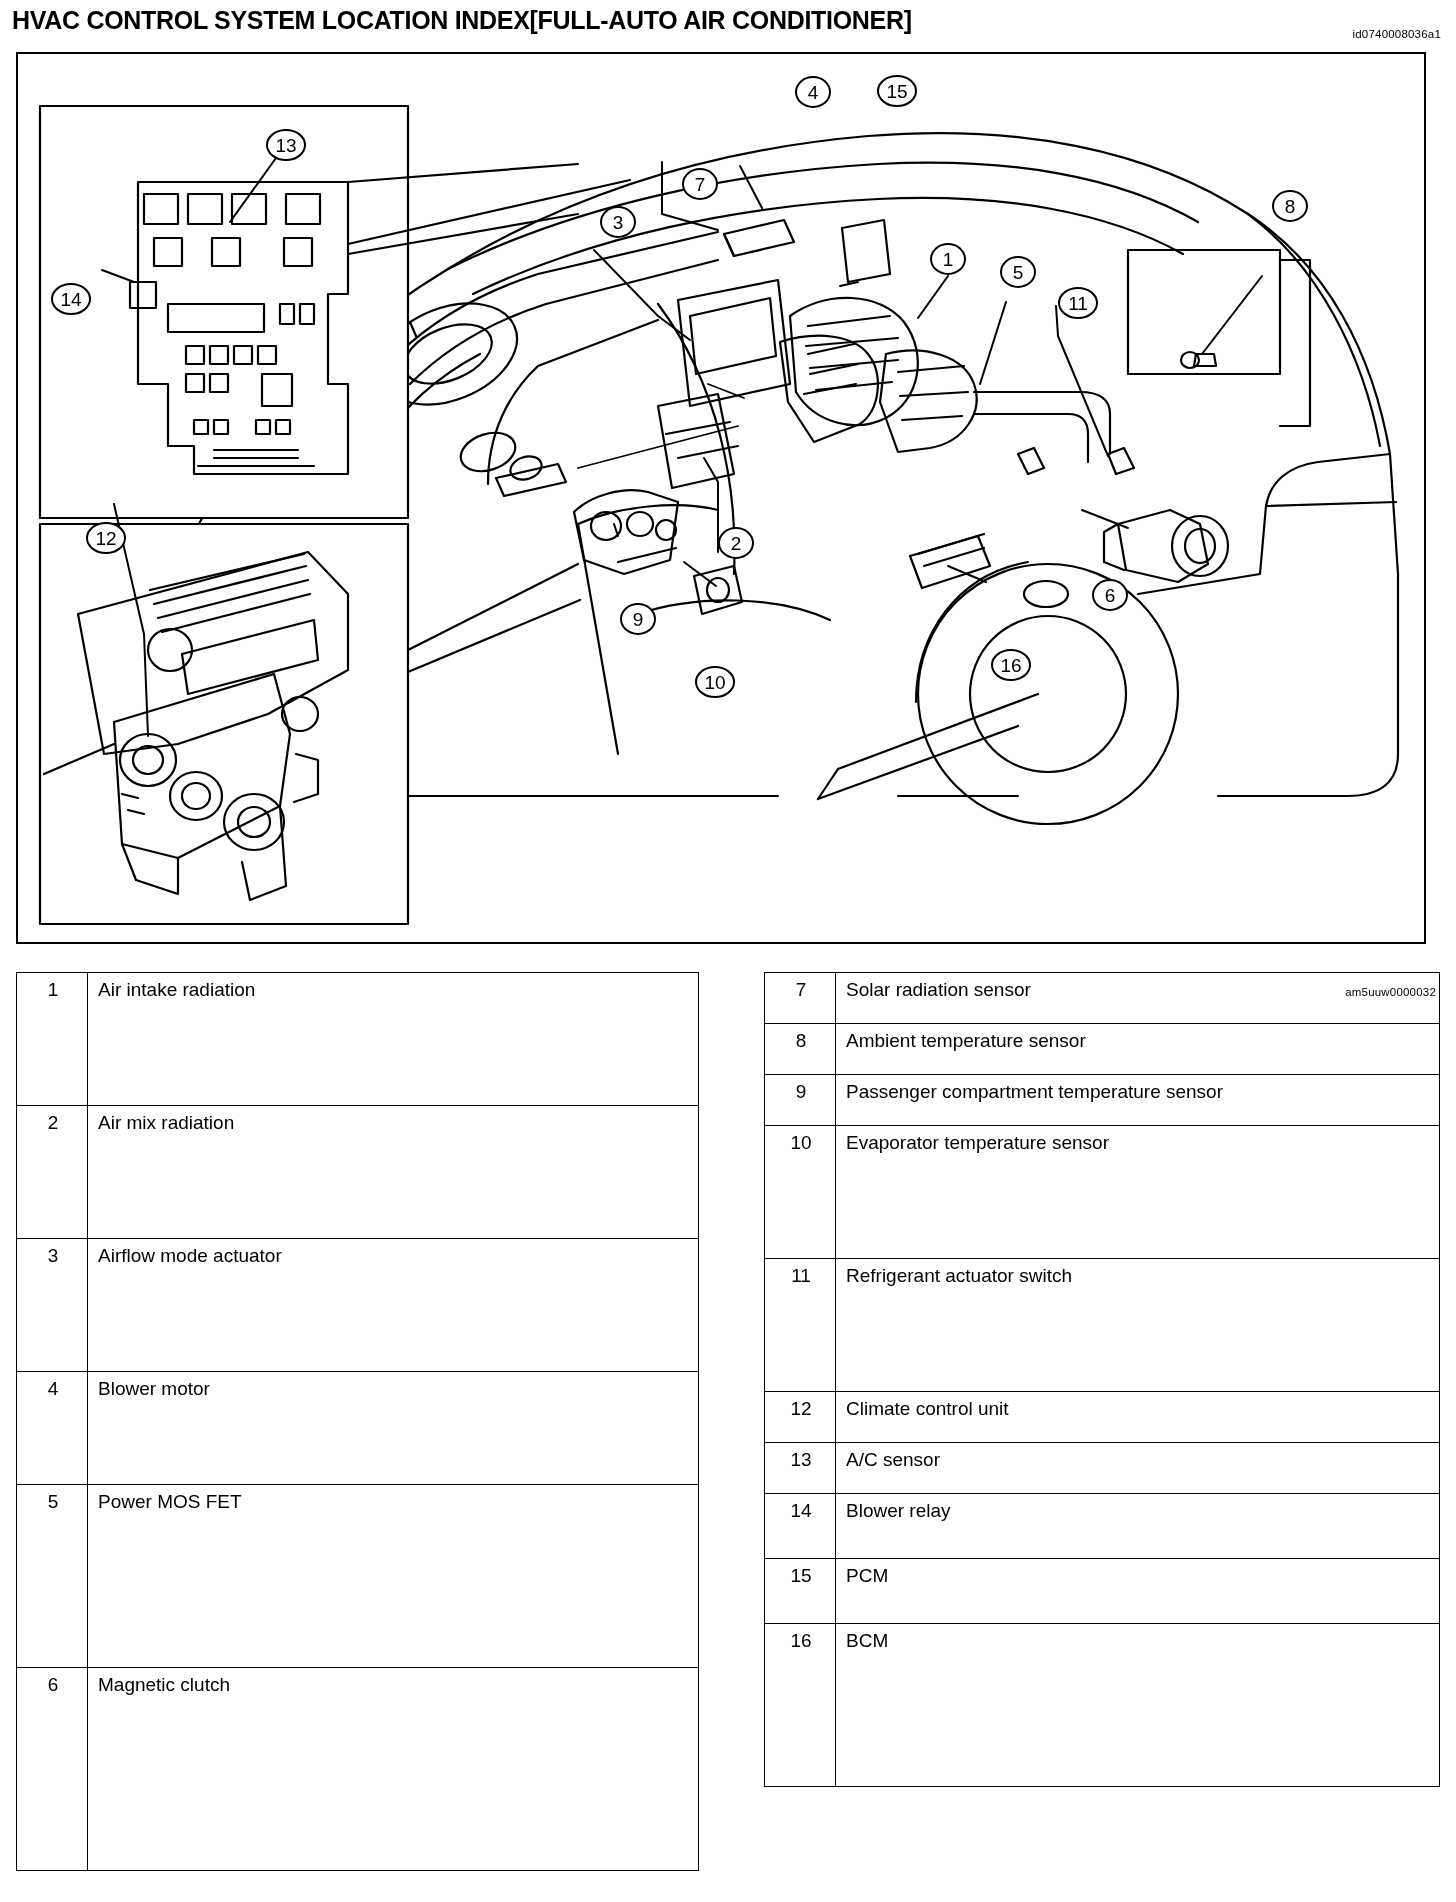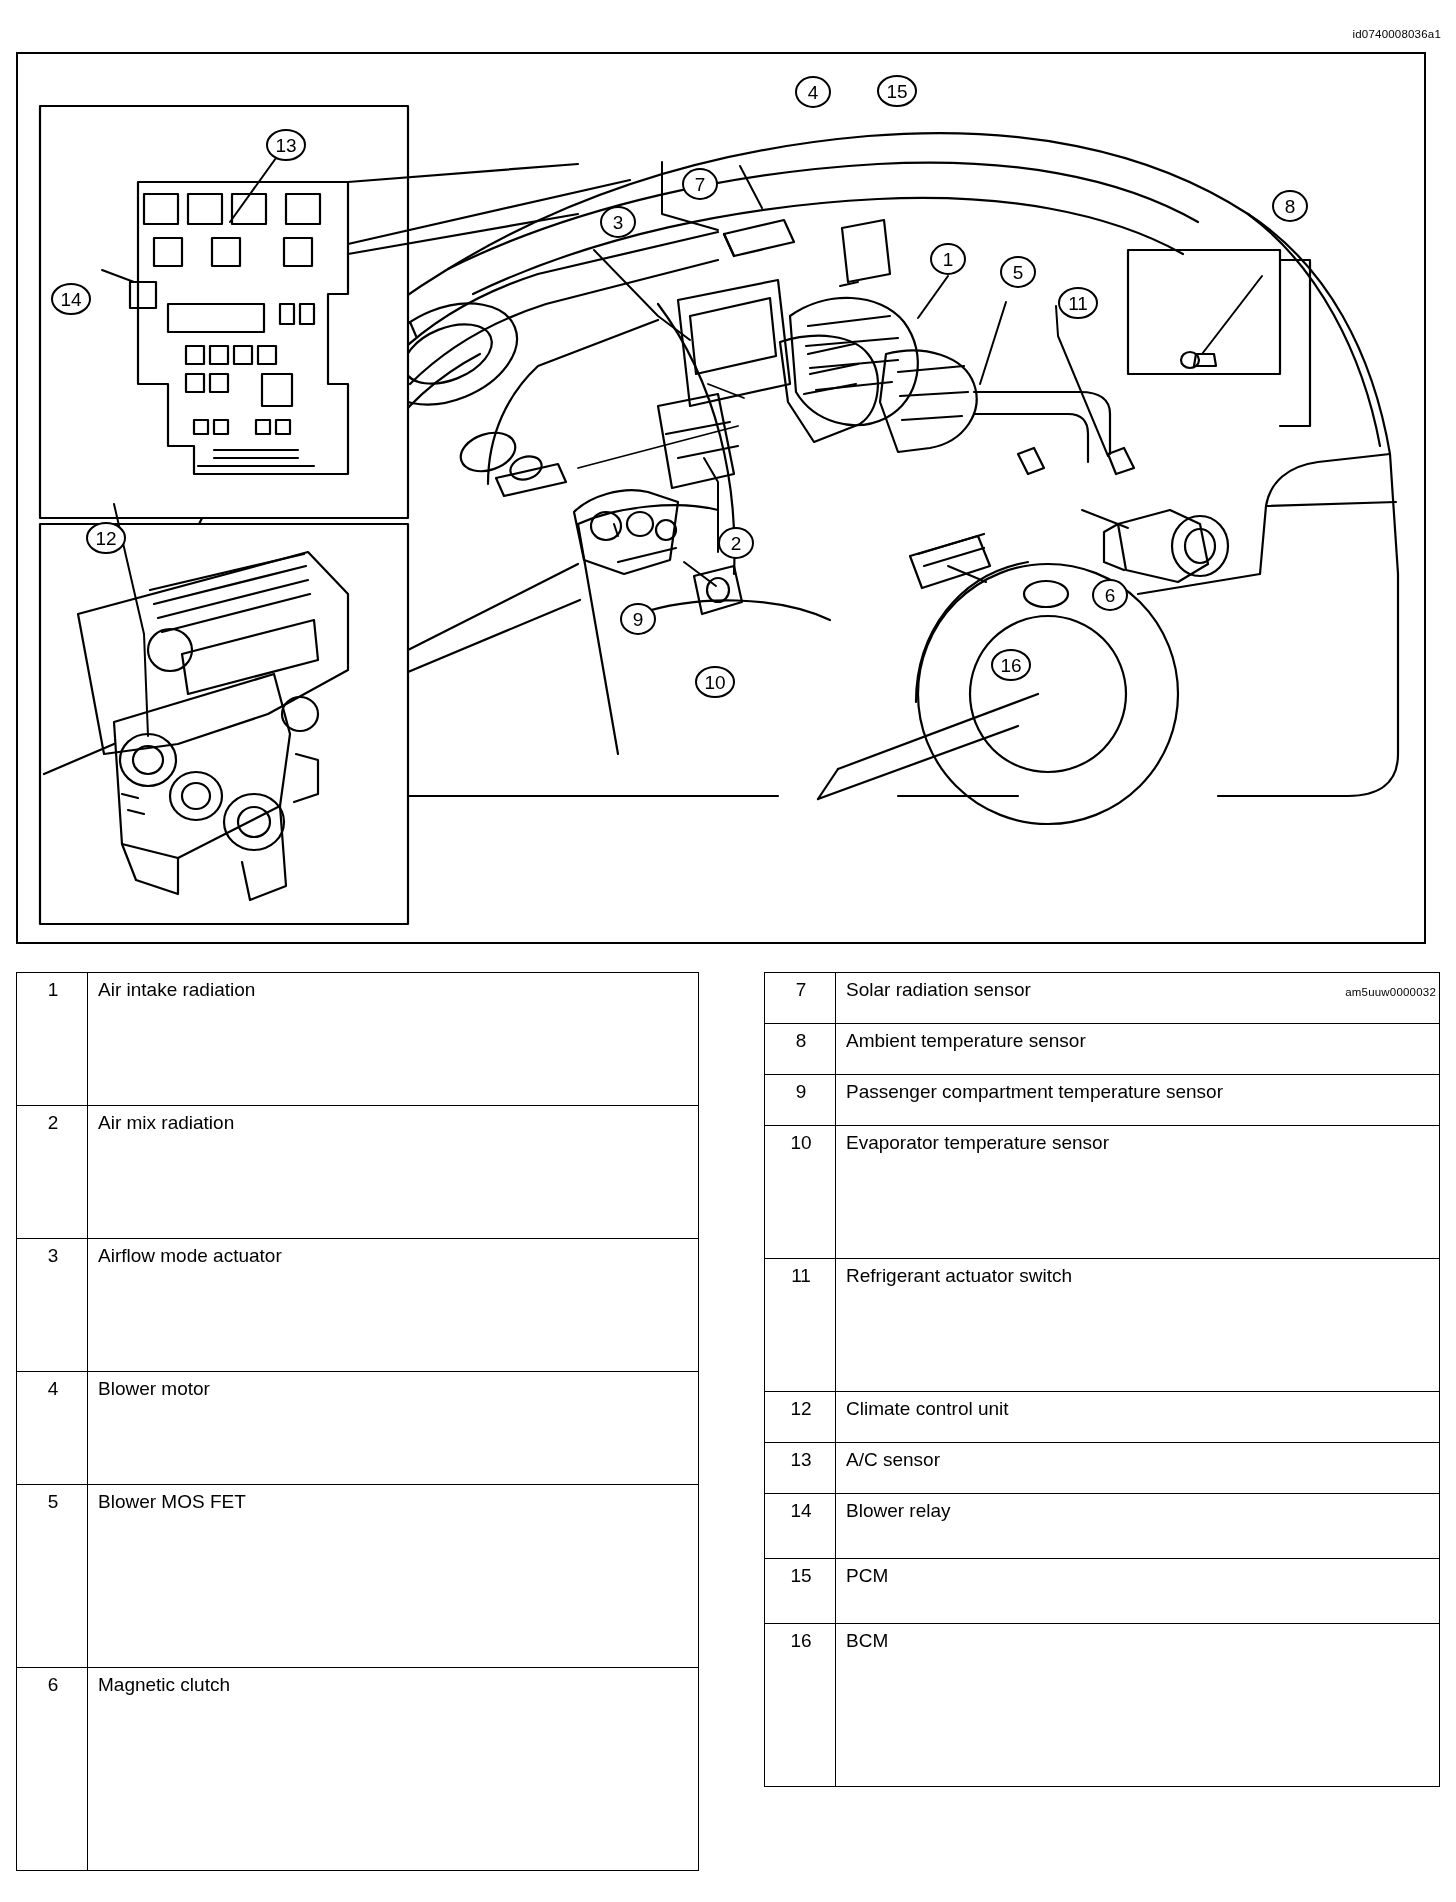--- a/index.html
+++ b/index.html
@@ -101,20 +101,23 @@
     left: 748px;
     top: 0;
     width: 676px;
   }
 </style>
 </head>
 <body>
 
 <div class="page">
 
+  <div class="header">
+    <div class="doc-title">HVAC CONTROL SYSTEM LOCATION INDEX[FULL-AUTO AIR CONDITIONER]</div>
+  </div>
   <div class="doc-code-top">id0740008036a1</div>
 
   <div class="figure">
     <svg width="1406" height="888" viewBox="0 0 1406 888" xmlns="http://www.w3.org/2000/svg">
       <g fill="none" stroke="#000" stroke-width="2.2" stroke-linejoin="round" stroke-linecap="round">
 
         <path d="M150,560 C180,420 290,300 430,215 C560,135 700,95 850,82 C1000,70 1130,95 1230,160
                  C1310,212 1355,300 1372,400 L1380,520 L1380,700 C1380,730 1360,742 1330,742
                  L1200,742"></path>
         <path d="M1000,742 L880,742"></path>
@@ -377,21 +380,21 @@
         <tr>
           <td class="num">3</td>
           <td style="height:122px">Airflow mode actuator</td>
         </tr>
         <tr>
           <td class="num">4</td>
           <td style="height:102px">Blower motor</td>
         </tr>
         <tr>
           <td class="num">5</td>
-          <td style="height:172px">Blower MOS FET</td>
+          <td style="height:172px">Power MOS FET</td>
         </tr>
         <tr>
           <td class="num">6</td>
           <td style="height:192px">Magnetic clutch</td>
         </tr>
       </tbody>
     </table>
 
     <table class="legend tbl-right">
       <tbody>

